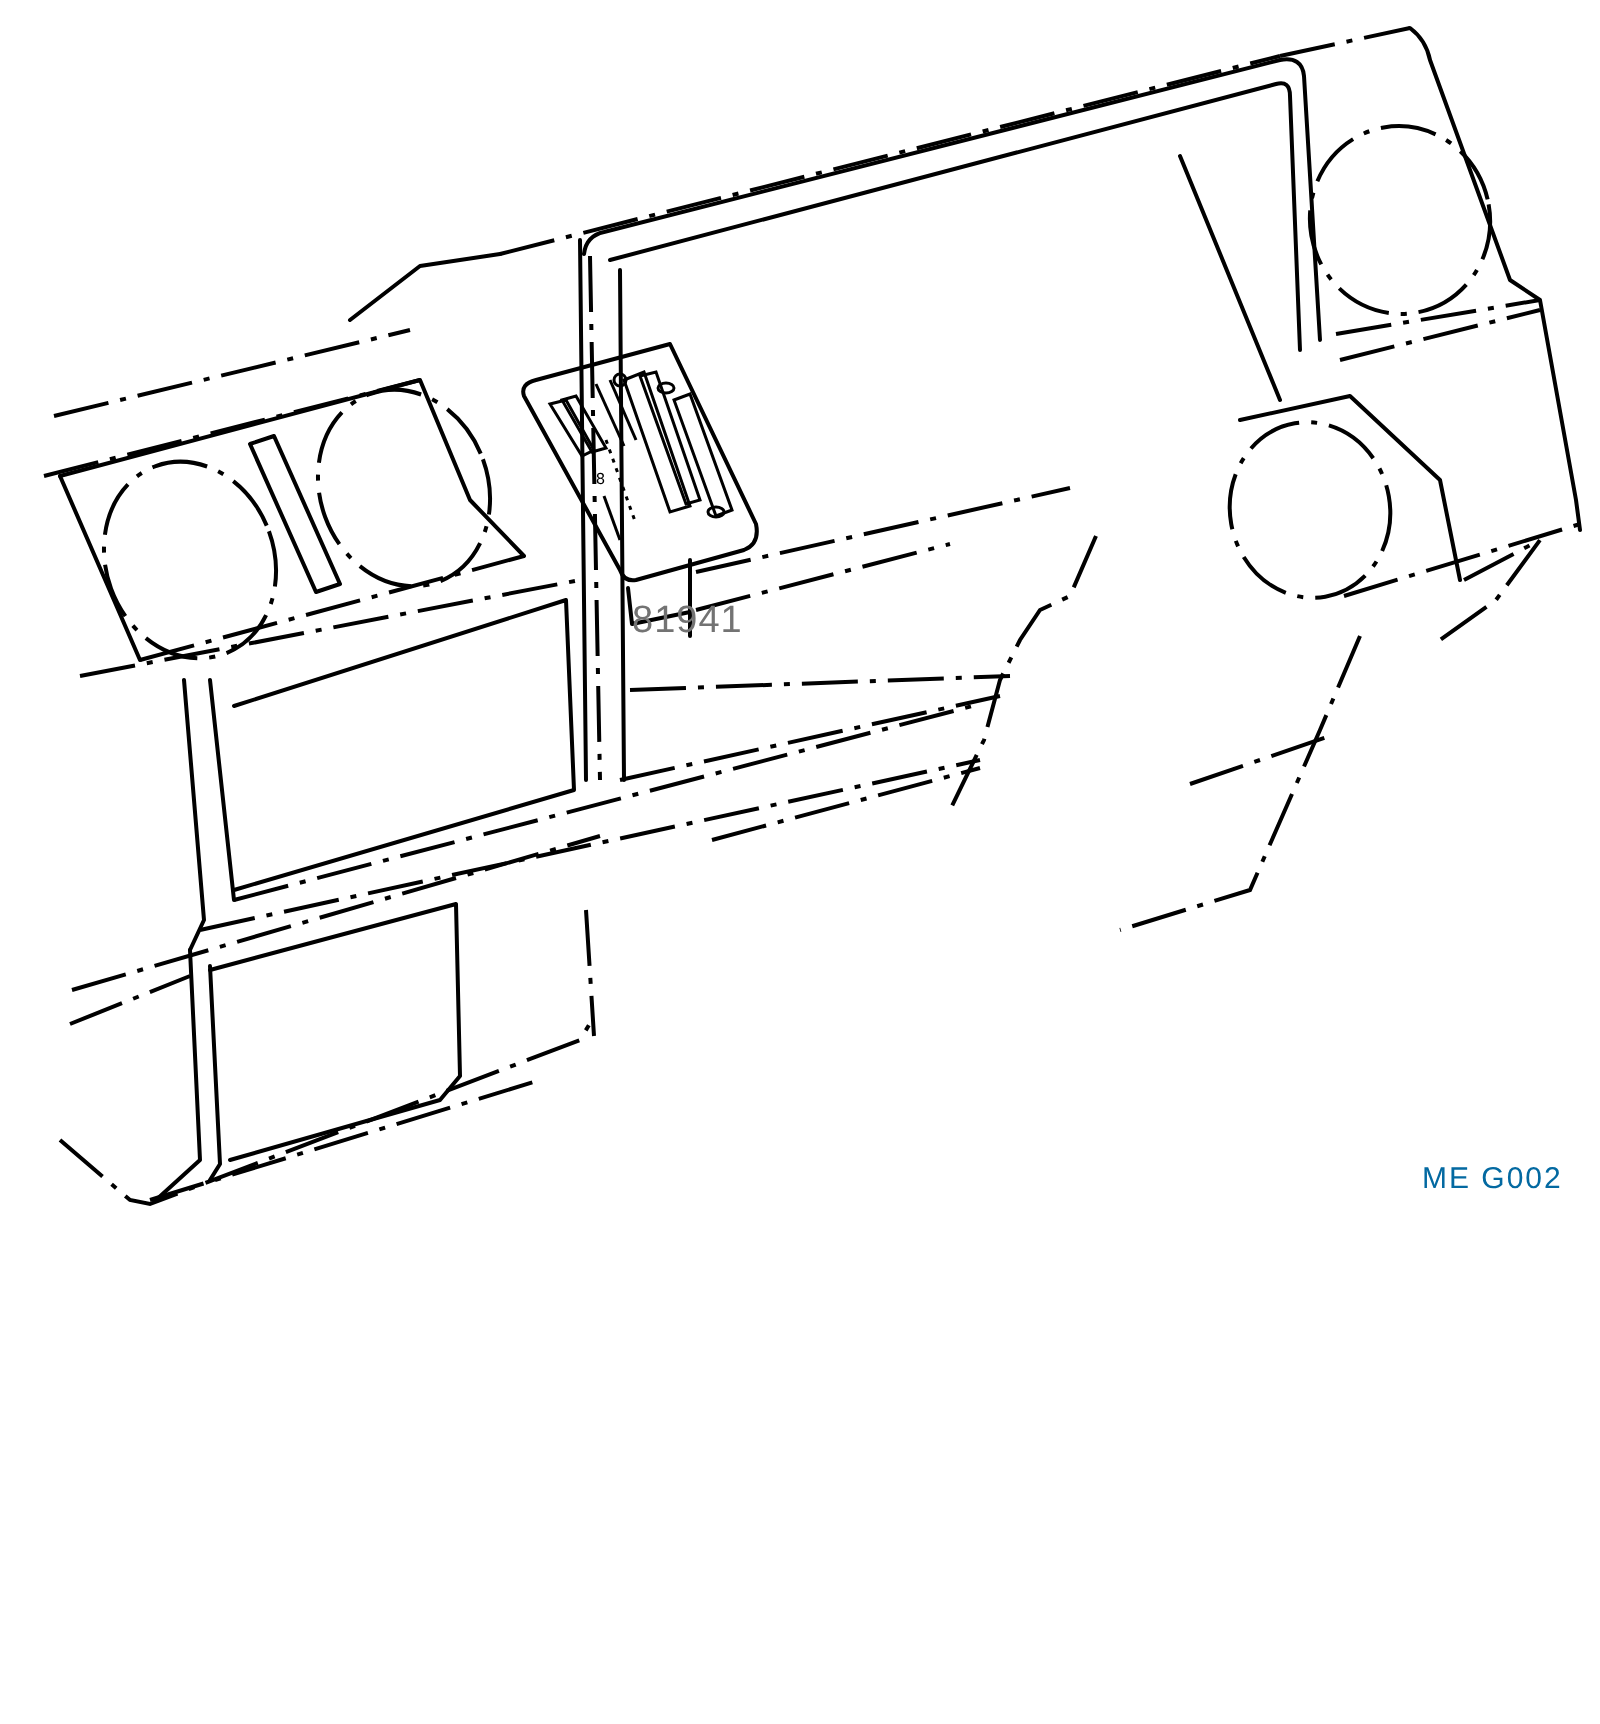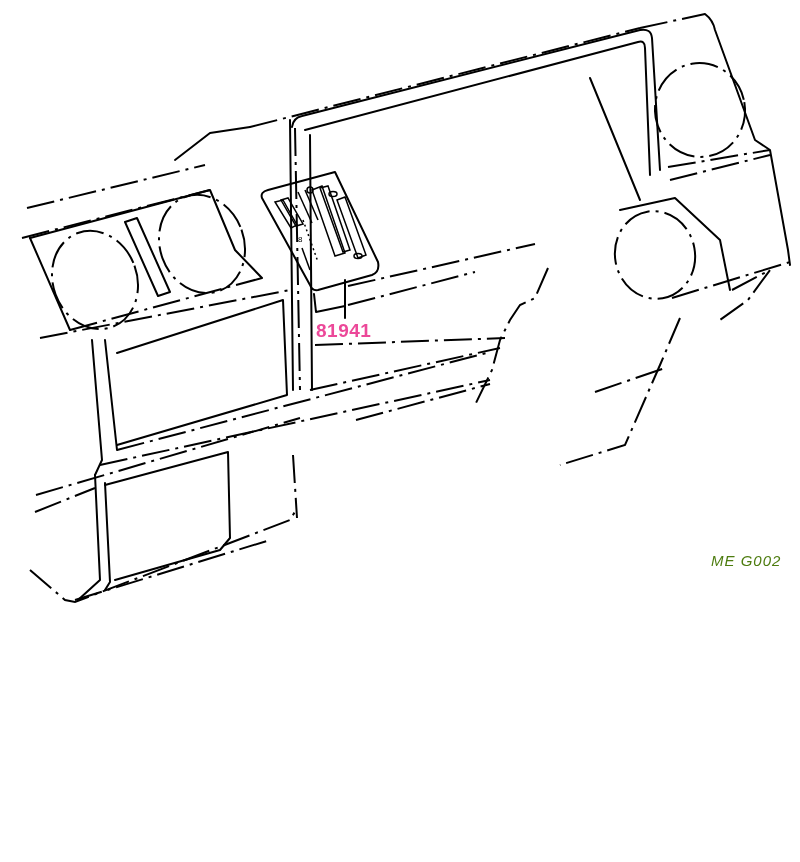--- a/index.html
+++ b/index.html
@@ -1,22 +1,22 @@
 <!DOCTYPE html>
 <html><head>
 <meta charset="utf-8">
 <style>
   html, body { margin:0; padding:0; background:#ffffff; }
   body { width:800px; height:862px; position:relative; overflow:hidden; font-family:"Liberation Sans", sans-serif; }
   #diagram { position:absolute; left:0; top:0; width:800px; height:862px; }
   .ln { fill:none; stroke:#000; stroke-width:2; stroke-linecap:round; stroke-linejoin:round; }
   .dd { fill:none; stroke:#000; stroke-width:2; stroke-dasharray:28 6 3 6; stroke-linecap:butt; }
   .thin { fill:none; stroke:#000; stroke-width:1.5; }
-  .callout { position:absolute; left:316px; top:320px; font-weight:bold; font-size:19px; color:#ec4899; letter-spacing:0.5px; }
-  .figcode { position:absolute; left:711px; top:552px; font-size:15px; color:#4d7c0f; letter-spacing:1px;font-style:italic; }
+  .callout { position:absolute; left:316px; top:300px; font-weight:normal; font-size:19px; color:#737373; letter-spacing:0.5px; }
+  .figcode { position:absolute; left:711px; top:581px; font-size:15px; color:#0369a1; letter-spacing:1px; }
 </style>
 </head>
 <body>
 
 <svg id="diagram" viewBox="0 0 800 862" xmlns="http://www.w3.org/2000/svg">
 
   <g>
     <path class="dd" d="M22 238 L210 190"></path>
     <path class="dd" d="M27 208 L205 165"></path>
     <path class="ln" d="M175 160 L210 133 L250 127"></path>

